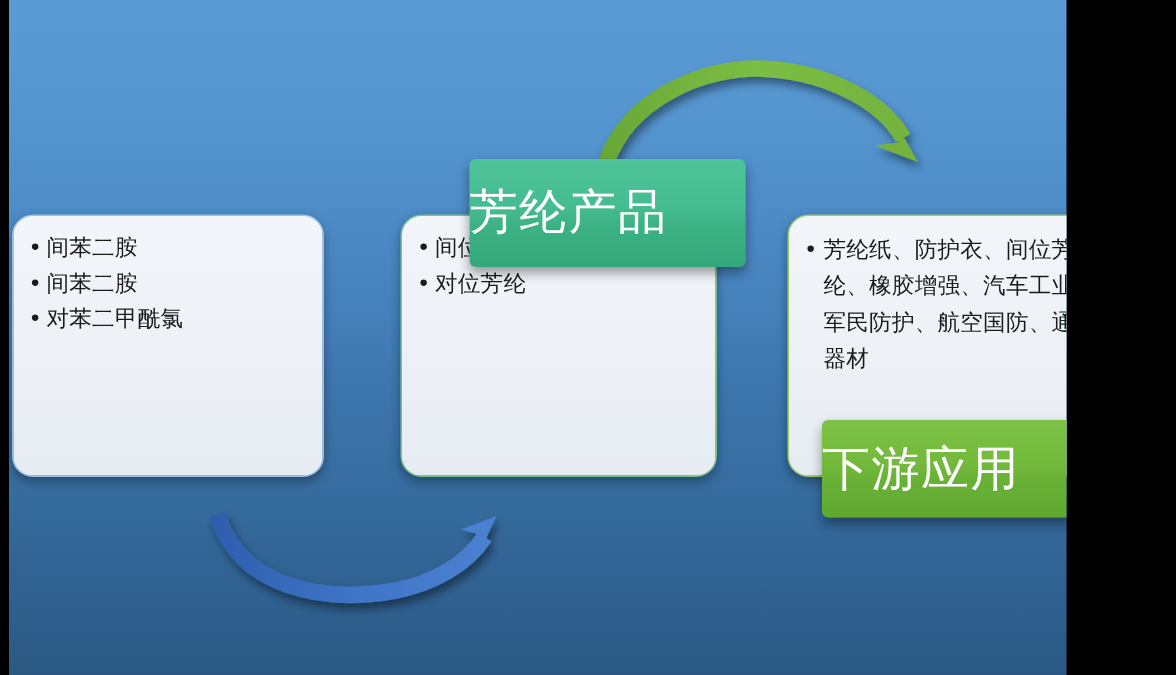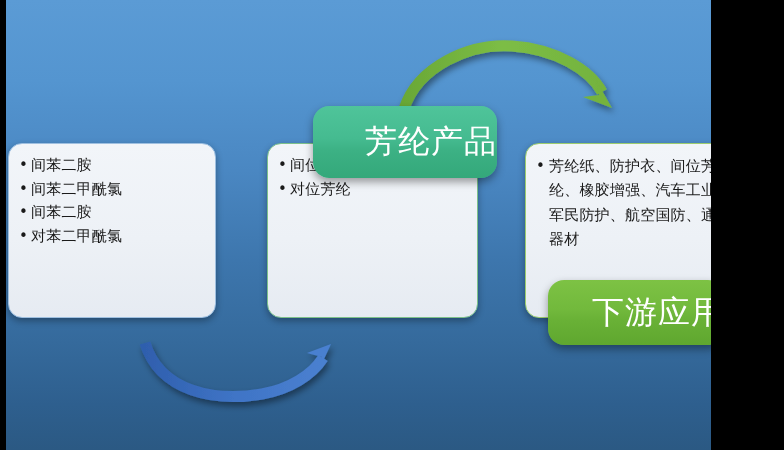--- a/index.html
+++ b/index.html
@@ -75,24 +75,24 @@
     font-size: 15px;
   }
   #box-downstream .bullet-list li {
     padding-left: 13px;
     line-height: 1.62;
     text-indent: 0;
   }
   
   .label-chip {
     position: absolute;
-    border-radius: 16px;
+    border-radius: 4px;
     display: flex;
     align-items: center;
-    justify-content: flex-end;
+    justify-content: flex-start;
     color: #ffffff;
     font-size: 32px;
     letter-spacing: 1px;
     box-shadow: 0 4px 8px rgba(0,0,0,0.38);
     box-sizing: border-box;
   }
   #label-upstream {
     left: 56px; top: 280px;
     width: 184px; height: 65px;
     background: linear-gradient(180deg, #4b7fd0 0%, #3f6fc4 45%, #3967bd 60%, #3160b6 100%);
@@ -155,21 +155,20 @@
 
     <g filter="url(#arrowShadow)">
       <path d="M 404 109 C 418 66, 470 43, 512 46 C 556 49, 590 70, 602 92" fill="none" stroke="url(#greenArrowGrad)" stroke-width="11" stroke-linecap="butt"></path>
       <path d="M 612 108 L 583 97 L 599 95 L 596 80 Z" fill="#74b33e"></path>
     </g>
   </svg>
 
   <div class="content-box" id="box-upstream">
     <ul class="bullet-list">
       <li>间苯二胺</li>
-      <li>间苯二甲酰氯</li>
       <li>间苯二胺</li>
       <li>对苯二甲酰氯</li>
     </ul>
   </div>
 
   <div class="content-box" id="box-product">
     <ul class="bullet-list">
       <li>间位芳纶</li>
       <li>对位芳纶</li>
     </ul>

